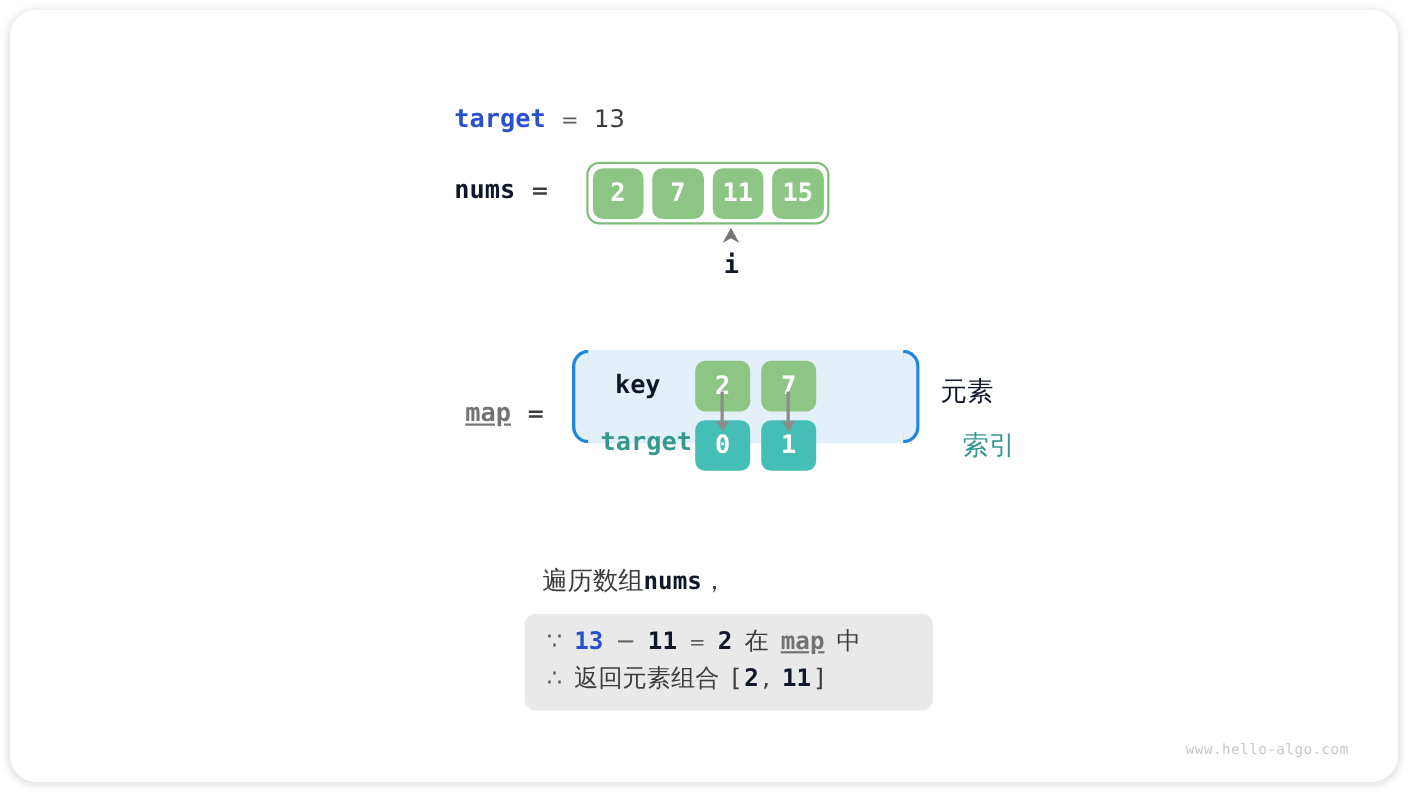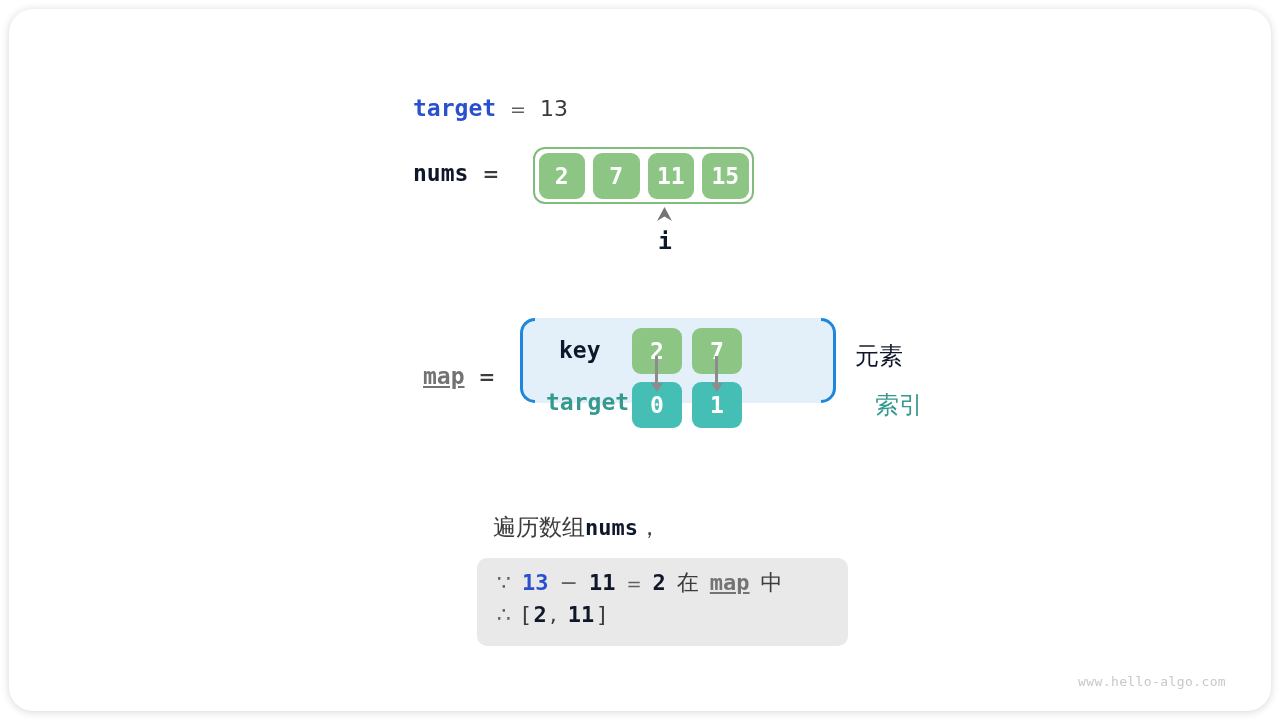--- a/index.html
+++ b/index.html
@@ -154,20 +154,21 @@
       <span class="gray">−</span>
       <span class="mono bold greenT">11</span>
       <span class="gray" style="font-size:18px;">=</span>
       <span class="mono bold greenT">2</span>
       <span class="dark">在</span>
       <span class="mono bold azure">map</span>
       <span class="dark">中</span>
     </div>
     <div class="note-line">
       <span class="gray">∴</span>
+      <span class="dark">返回元素组合</span>
       <span class="tight">
         <span class="dark">[</span>
         <span class="mono bold greenT">2</span>
         <span class="dark">,</span>
         <span class="mono bold greenT" style="margin-left:8px;">11</span>
         <span class="dark">]</span>
       </span>
     </div>
   </div>
 

